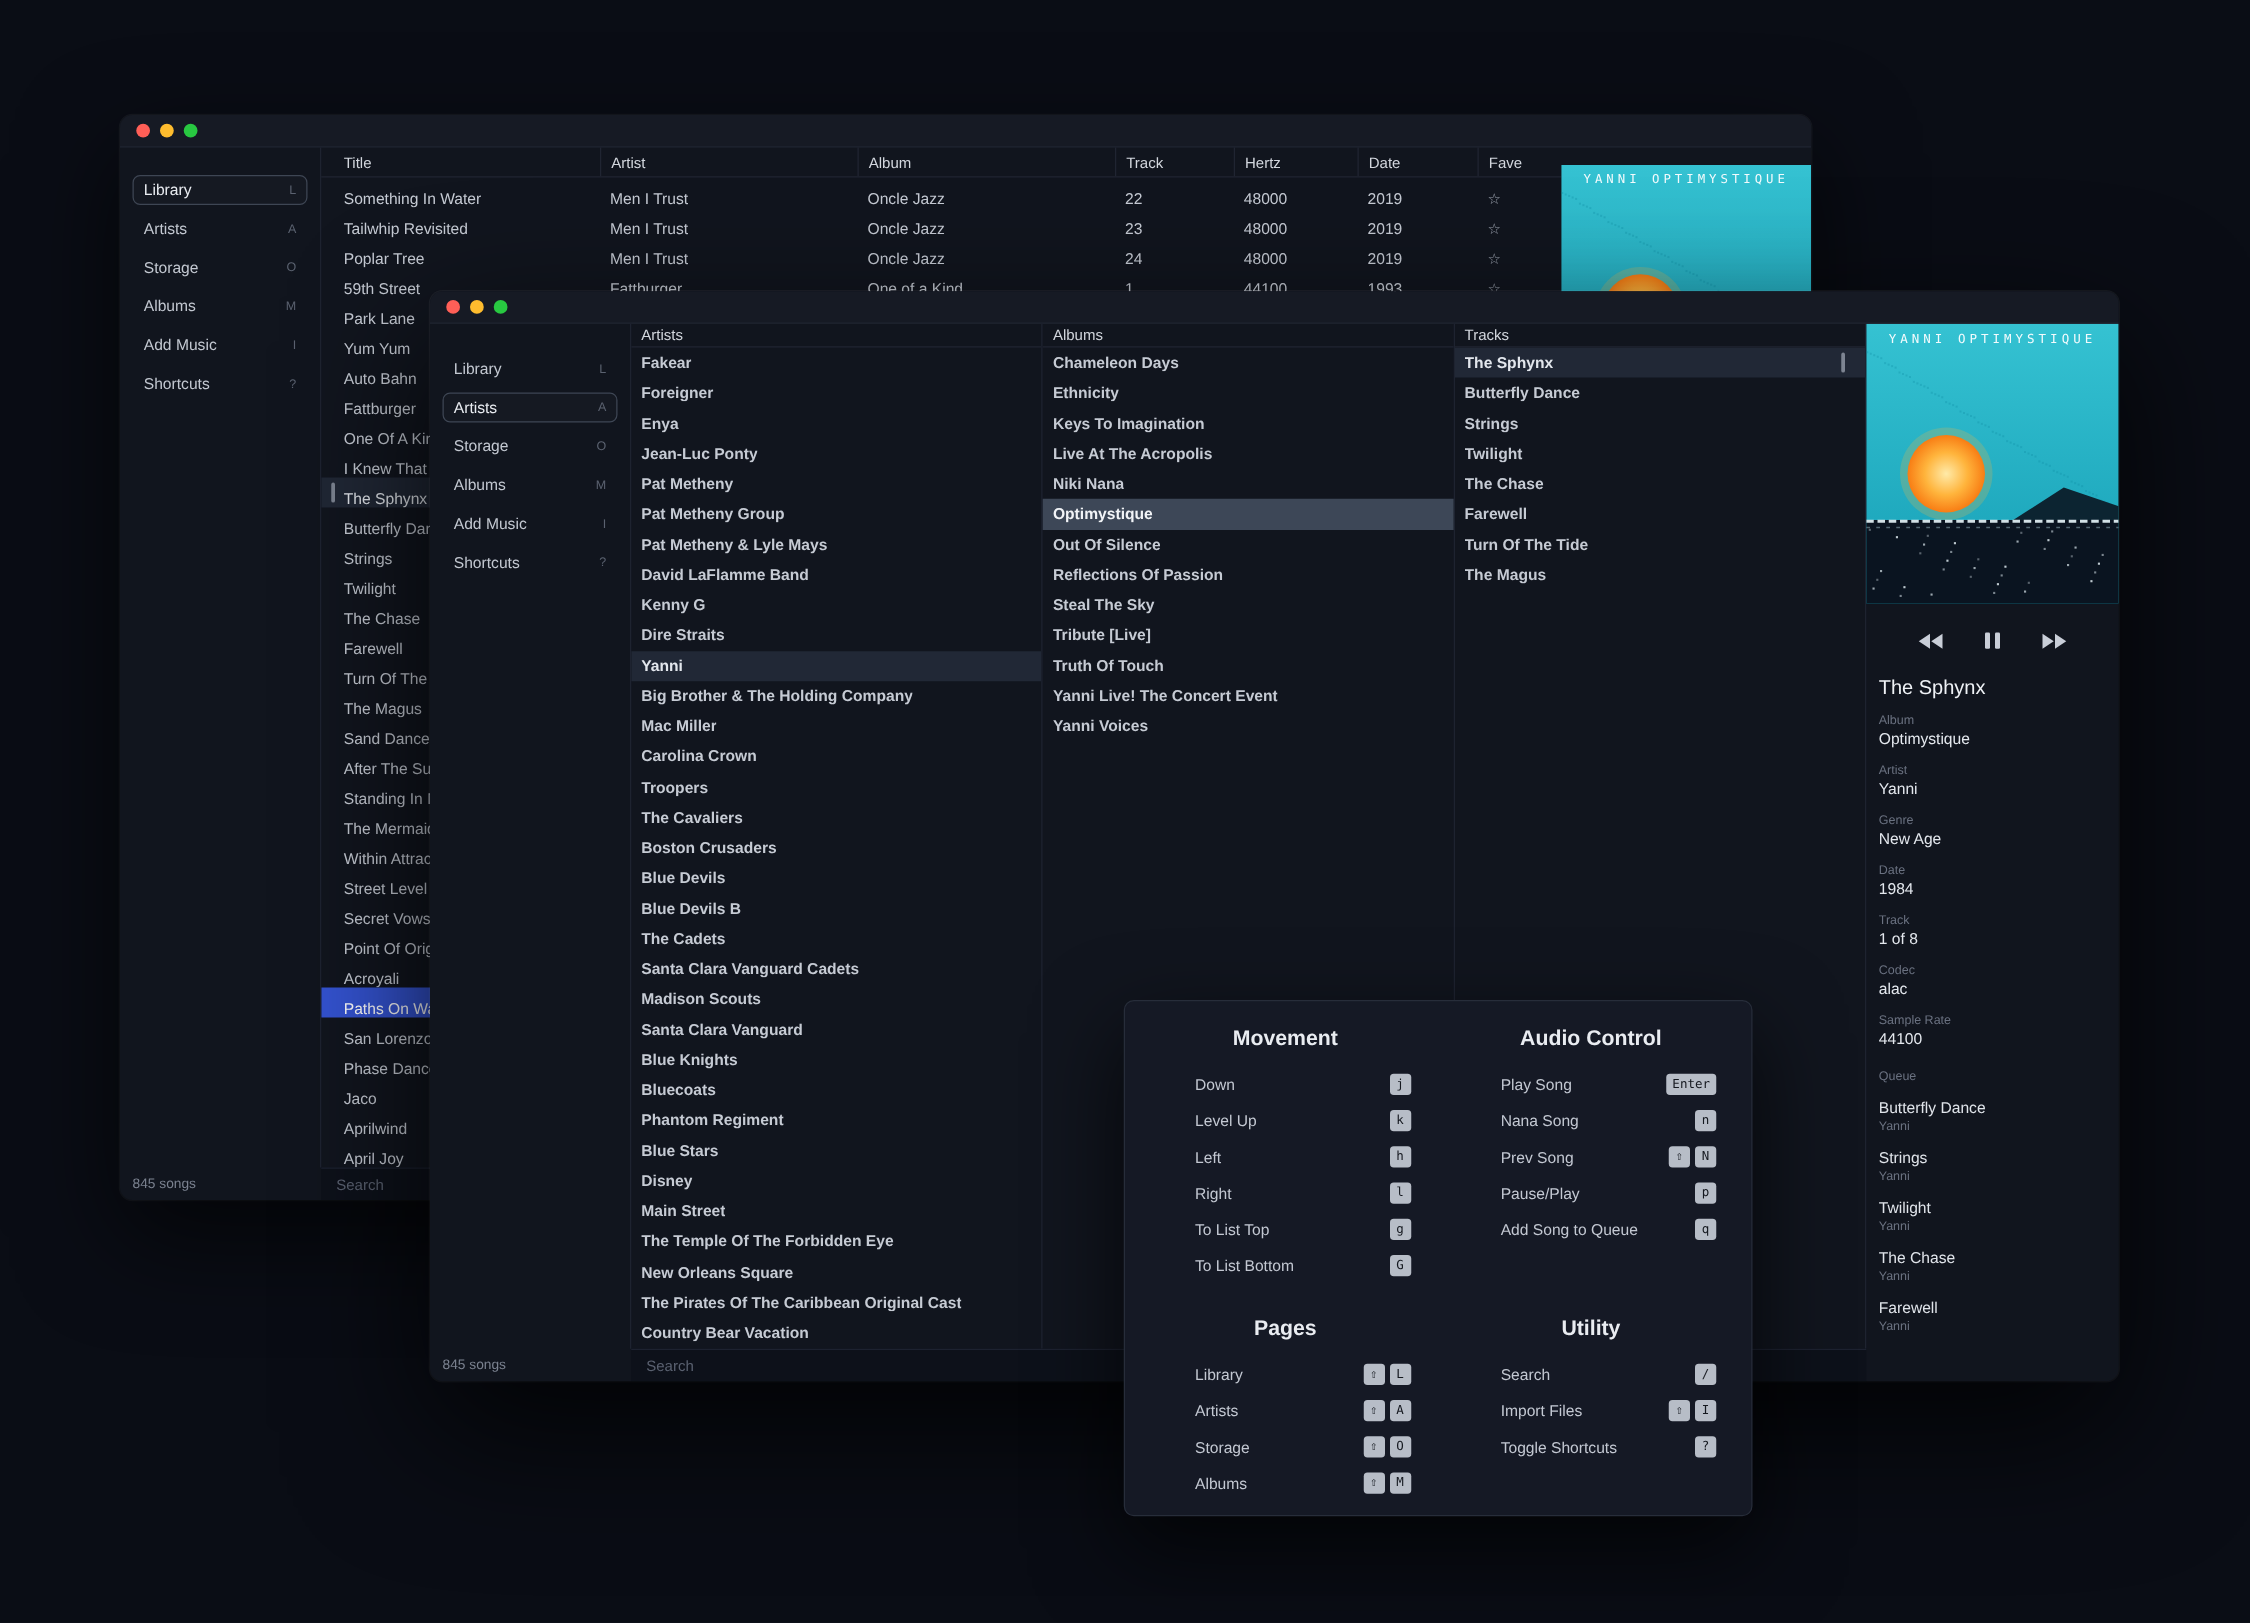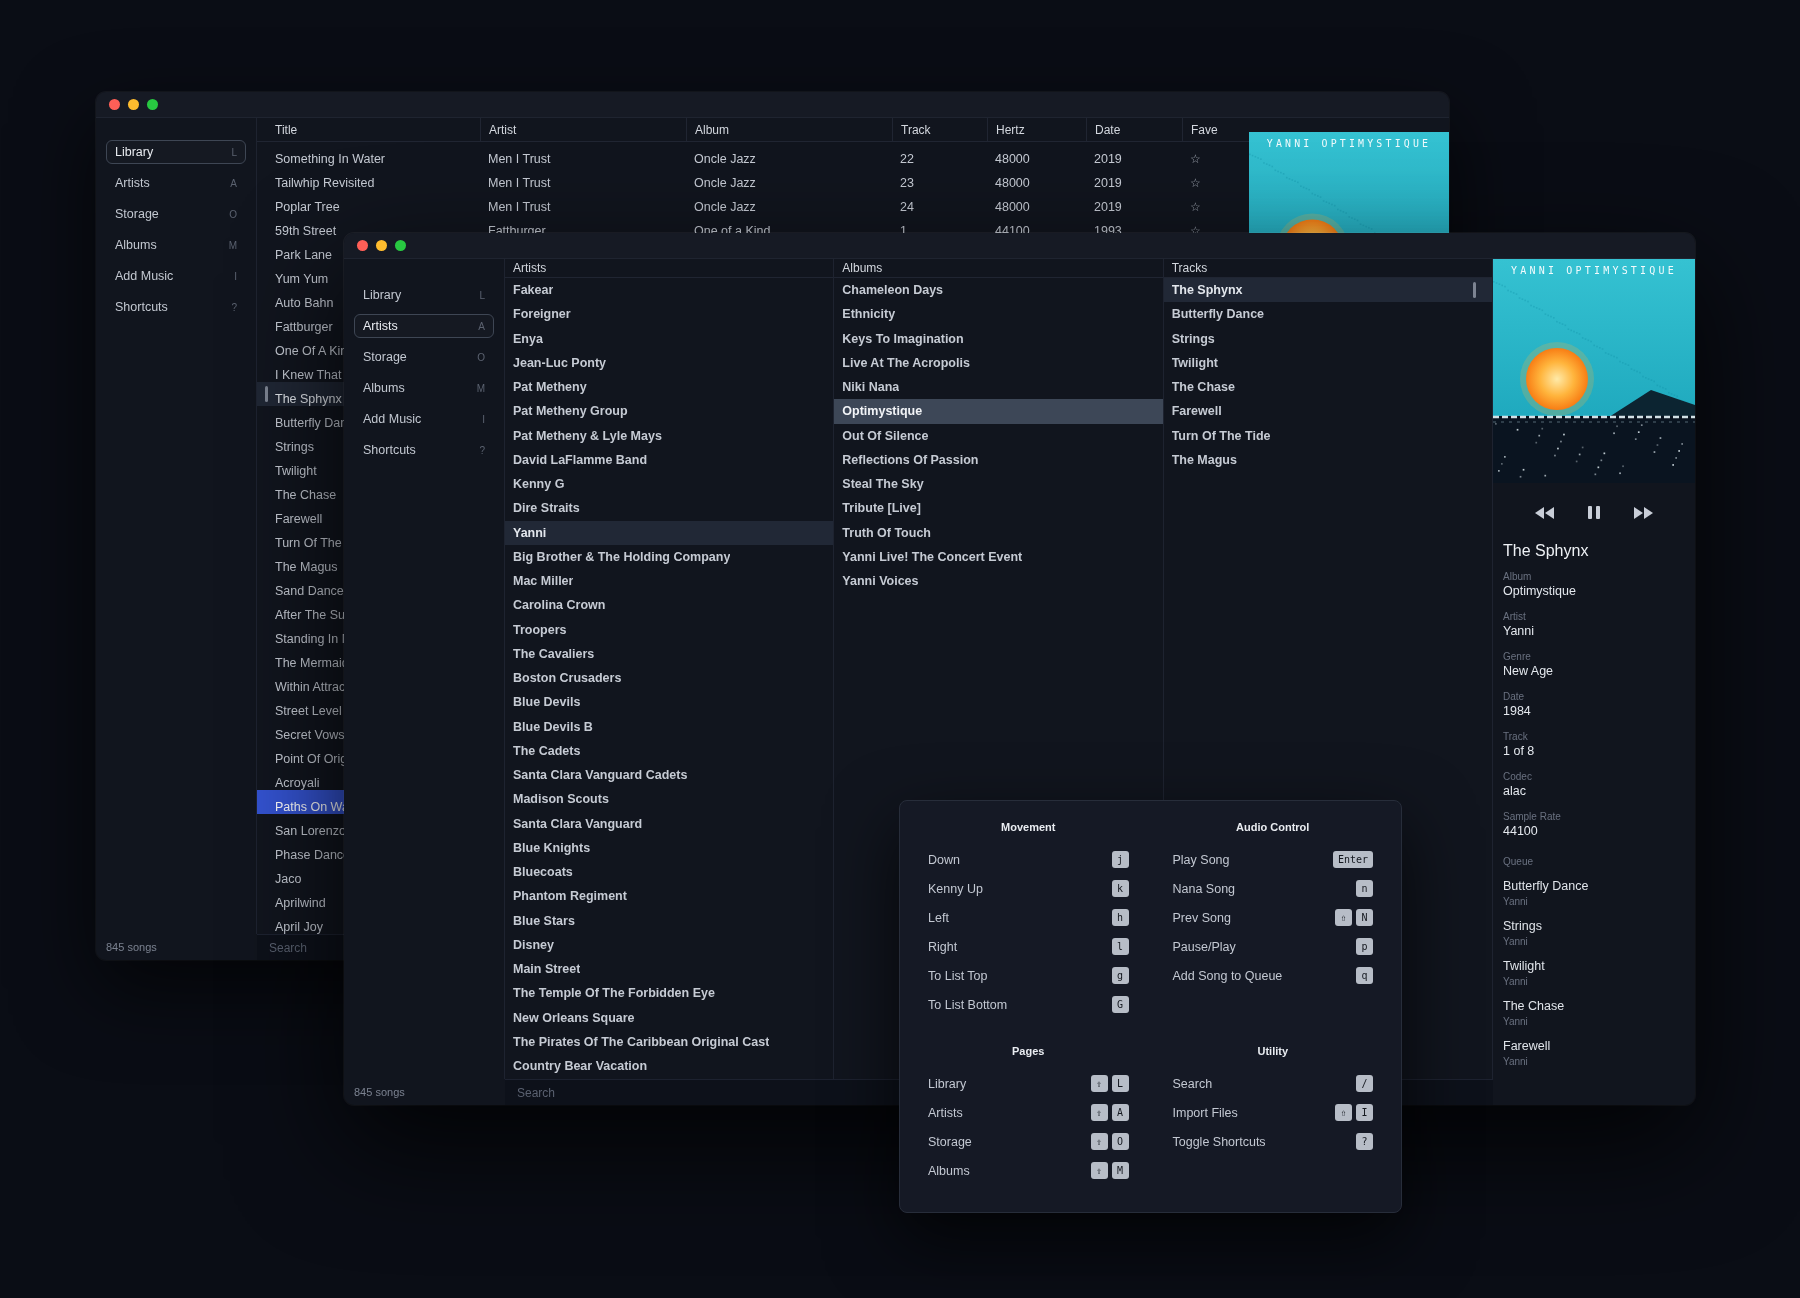--- a/index.html
+++ b/index.html
@@ -97,22 +97,22 @@
   .q-artist { font-size:10px; line-height:12px; color:#6a7180; margin-top:2px; }
 
   
   .shortcuts {
     position:absolute; left:899px; top:800px; width:503px; height:413px;
     background:#151925; border:1px solid #272d3a; border-radius:8px;
     box-shadow:0 26px 70px rgba(0,0,0,.7);
     padding:20px 28px; display:grid; grid-template-columns:1fr 1fr; column-gap:44px; row-gap:26px;
     align-content:start;
   }
-  .sc-title { text-align:center; font-size:11px; font-weight:600; color:#e9ecf1; margin-bottom:12px; }
-  .sc-item { height:29px; display:flex; align-items:center; justify-content:space-between; font-size:12.5px; color:#c3c8d2; }
+  .sc-title { text-align:center; font-size:17px; font-weight:600; color:#e9ecf1; margin-bottom:12px; }
+  .sc-item { height:29px; display:flex; align-items:center; justify-content:space-between; font-size:12.5px; color:#c3c8d2;margin-left:28px; }
   .keys { display:flex; gap:4px; }
   .kbd {
     min-width:17px; height:17px; padding:0 5px; border-radius:3px;
     background:#b7bdc7; color:#14181f; font-size:10px;
     font-family:"DejaVu Sans Mono", monospace;
     display:flex; align-items:center; justify-content:center;
   }
 </style>
 </head>
 <body>
@@ -851,21 +851,21 @@
 <div class="shortcuts">
     <section class="sc-section">
       <div class="sc-title">Movement</div>
       <div class="sc-item">
         <span class="sc-label">Down</span>
         <span class="keys">
           <span class="kbd">j</span>
         </span>
       </div>
       <div class="sc-item">
-        <span class="sc-label">Kenny Up</span>
+        <span class="sc-label">Level Up</span>
         <span class="keys">
           <span class="kbd">k</span>
         </span>
       </div>
       <div class="sc-item">
         <span class="sc-label">Left</span>
         <span class="keys">
           <span class="kbd">h</span>
         </span>
       </div>

